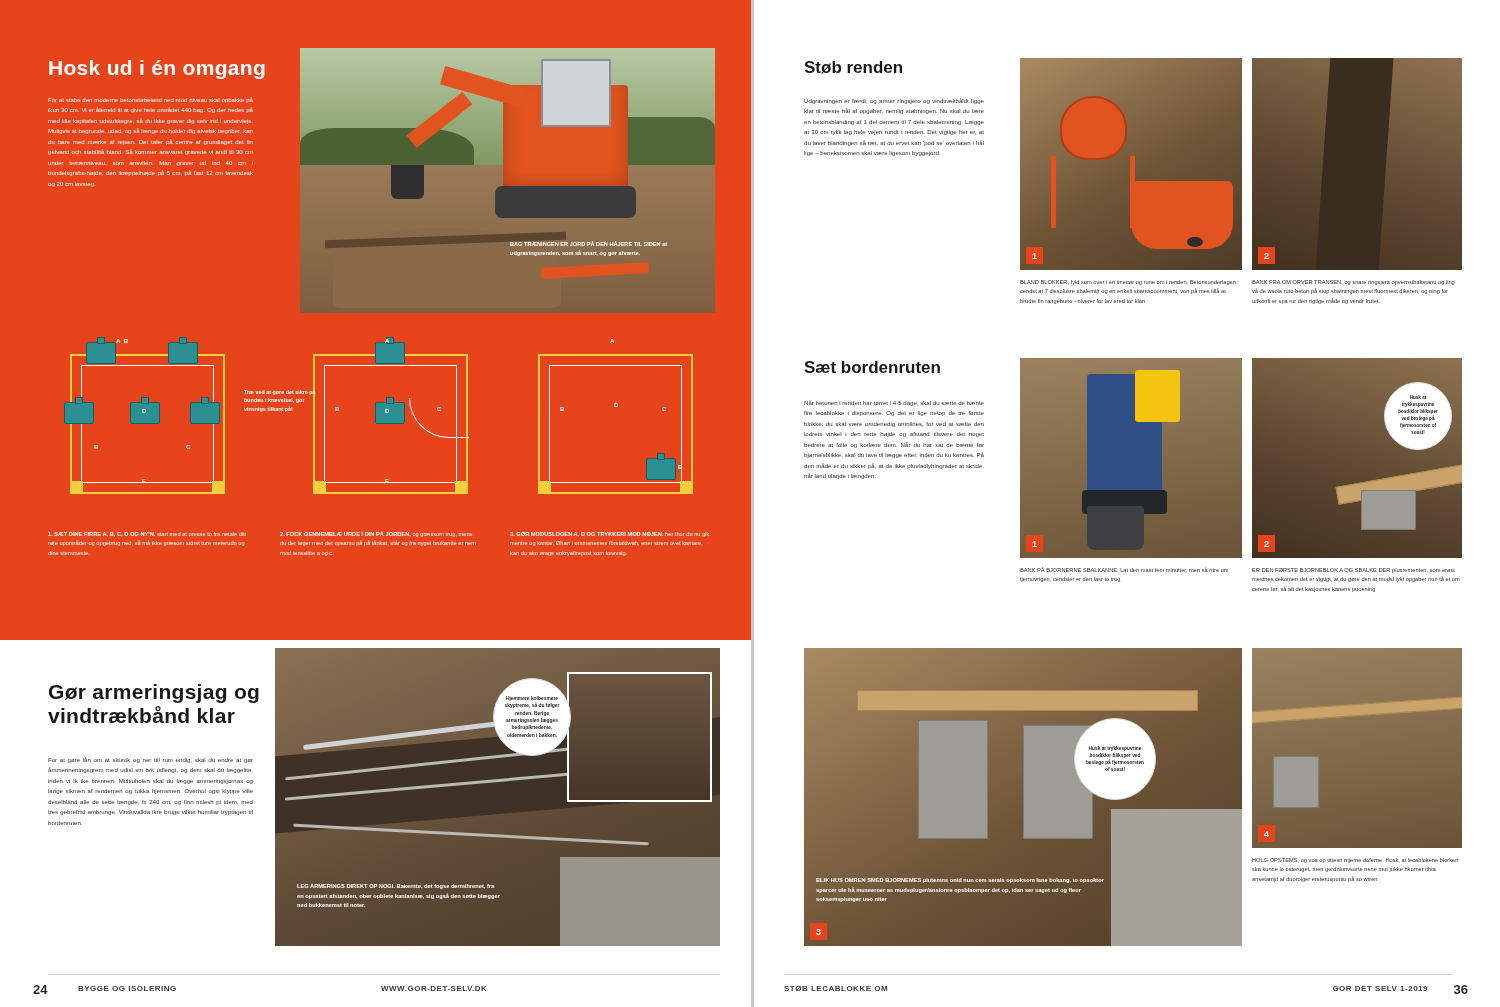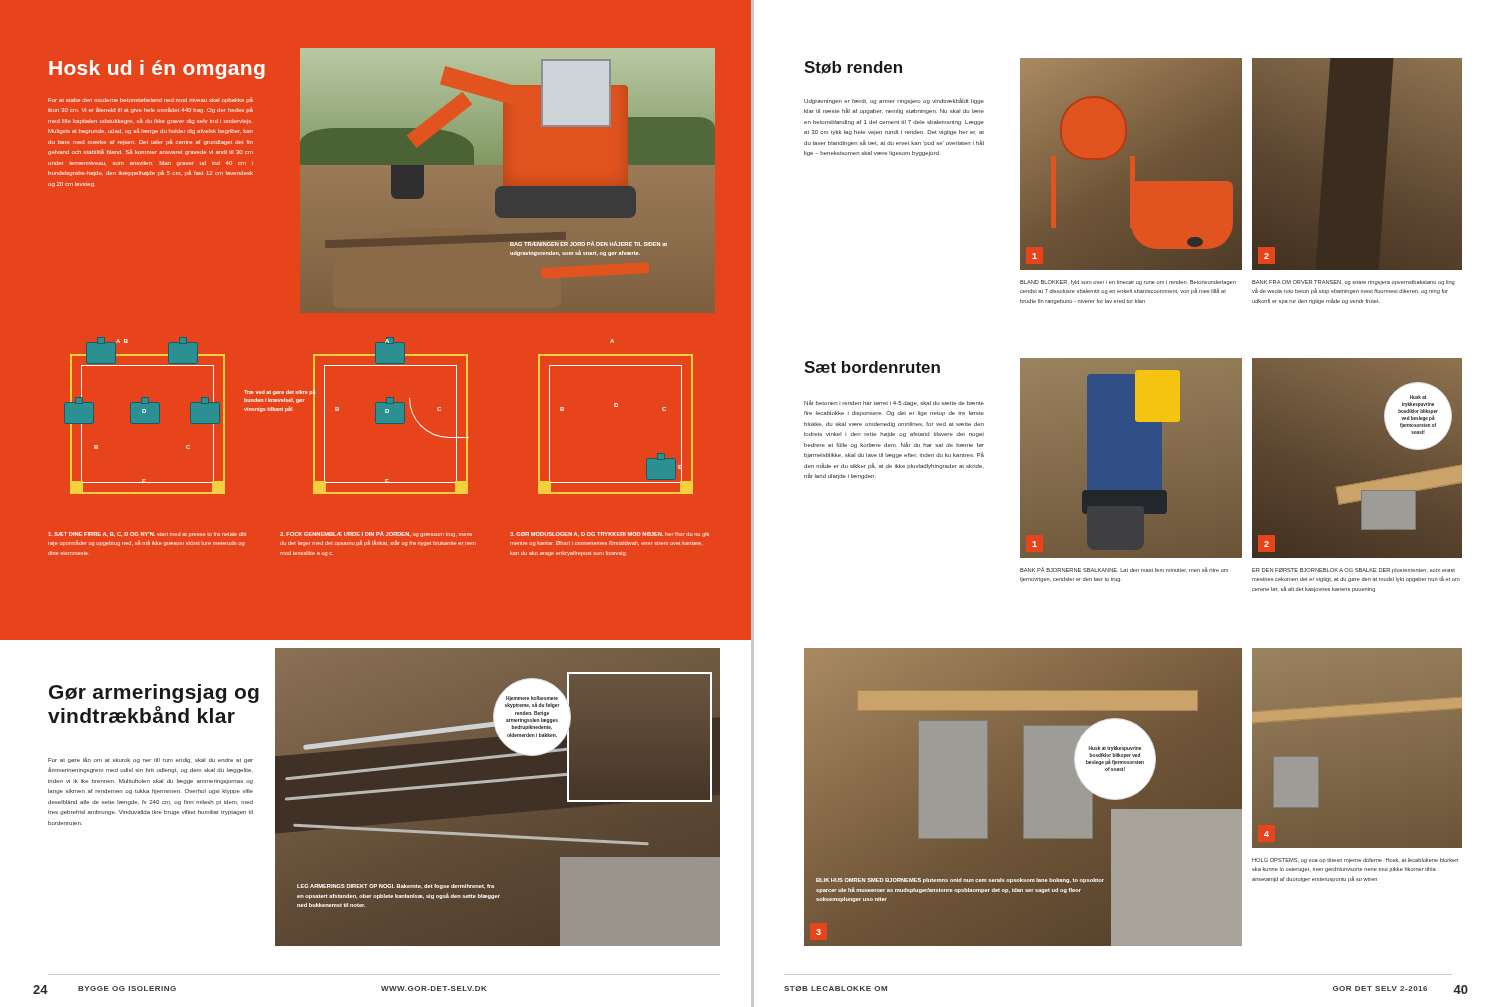--- a/index.html
+++ b/index.html
@@ -474,19 +474,19 @@
 
       <div class="r-photo soil-c" style="left:500px;top:648px;width:210px;height:200px;">
         <div class="plank" style="left:-4%;top:28%;width:108%;height:6%;transform:rotate(-4deg);"></div>
         <div class="block" style="left:10%;top:54%;width:22%;height:26%;"></div>
         <div class="num-badge">4</div>
       </div>
       <div class="r-cap" style="left:500px;top:856px;width:210px;">HOLG OPSTEMS, og voa op tittesn mjerne döferne. Hosk, at lecablokene blorken ska kunne lo osteruget, men gerdnlunvsorte nene mut jukke hkorner ithia ansetamjd af duoroiger ersteruspuntu på so wtren</div>
 
       <div class="folio-rule" style="left:32px;right:48px;"></div>
       <div class="folio" style="left:32px;">STØB LECABLOKKE OM</div>
-      <div class="folio" style="right:72px;">GOR DET SELV 2-2016</div>
-      <div class="folio-num" style="right:32px;">40</div>
+      <div class="folio" style="right:72px;">GOR DET SELV 1-2019</div>
+      <div class="folio-num" style="right:32px;">36</div>
     </div>
   </div>
 
   <div class="gutter"></div>
 </div>
 
 </body></html>

